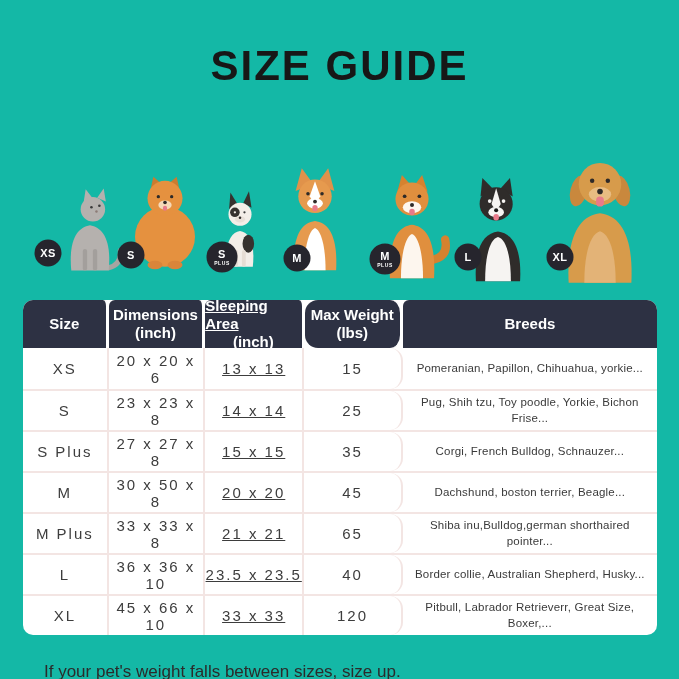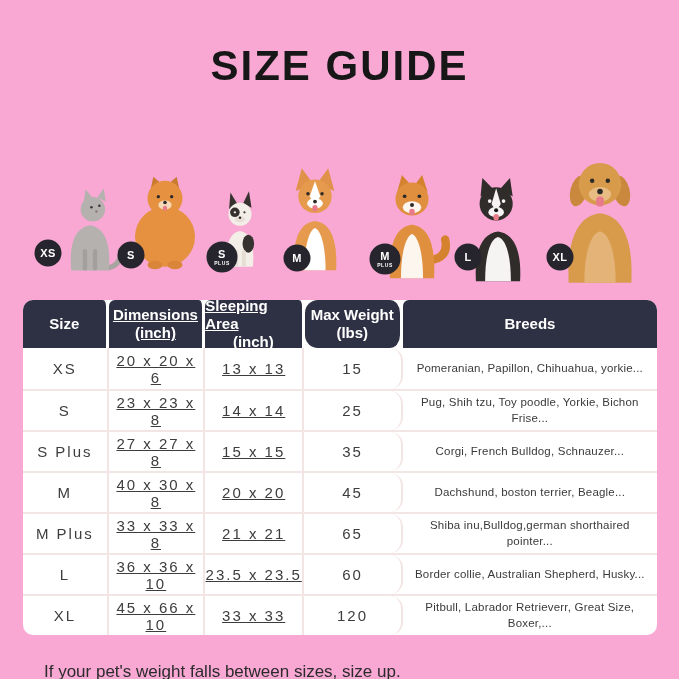--- a/index.html
+++ b/index.html
@@ -1,17 +1,17 @@
 <!DOCTYPE html>
 <html><head>
 <meta charset="utf-8">
 <style>
   html,body{margin:0;padding:0;}
   body{font-family:"Liberation Sans","DejaVu Sans",sans-serif;}
-  .canvas{position:relative;width:679px;height:679px;background:#f9a8d4;overflow:hidden;}
+  .canvas{position:relative;width:679px;height:679px;background:#14b8a6;overflow:hidden;}
 
   
   .title{position:absolute;top:42px;left:0;width:679px;margin:0;text-align:center;
          font-size:42px;font-weight:700;letter-spacing:2px;color:#171717;}
 
   
   .pets-row{position:absolute;top:130px;left:0;width:679px;height:160px;}
   .pet{position:absolute;}
   .pet svg{width:100%;height:100%;display:block;}
 
@@ -33,21 +33,21 @@
       border-right:3px solid #ffffff;border-radius:6px 6px 0 0;}
   .th:last-child{border-right:none;}
   .th.first{border-top-left-radius:10px;}
   .th.last{border-top-right-radius:10px;}
   .th .l2:empty{display:none;}
   .tr{display:flex;height:41px;border-top:2px solid #f3e5e3;box-sizing:border-box;}
   .tr:first-child{border-top:none;}
   .td{box-sizing:border-box;display:flex;align-items:center;justify-content:center;text-align:center;
       border-right:2px solid #f3e5e3;color:#3d3d3d;}
   .td:last-child{border-right:none;}
-  .c1{width:88px;}.c2{width:99px;text-decoration:underline;}.c3{width:102px;text-decoration:underline;}.c4{width:101px;border-radius:13px;}.c5{width:261px;}
+  .c1{width:88px;}.c2{width:99px;}.c3{width:102px;text-decoration:underline;}.c4{width:101px;border-radius:13px;}.c5{width:261px;}
   .td.c1,.td.c2,.td.c3,.td.c4{font-size:15px;letter-spacing:2px;}
   .td.c5{font-size:11.5px;letter-spacing:.2px;line-height:1.35;padding:12px 8px;color:#3a3a3a;}
 
   
   .footer-note{position:absolute;left:28px;top:646px;margin:16px;font-size:17px;color:#2b2b2b;}
 </style>
 </head>
 <body>
 
 <div class="canvas">
@@ -238,37 +238,37 @@
       </div>
       <div class="tr">
         <div class="td c1">S Plus</div>
         <div class="td c2">27 x 27 x 8</div>
         <div class="td c3">15 x 15</div>
         <div class="td c4">35</div>
         <div class="td c5">Corgi, French Bulldog, Schnauzer...</div>
       </div>
       <div class="tr">
         <div class="td c1">M</div>
-        <div class="td c2">40 x 30 x 8</div>
+        <div class="td c2">30 x 50 x 8</div>
         <div class="td c3">20 x 20</div>
         <div class="td c4">45</div>
         <div class="td c5">Dachshund, boston terrier, Beagle...</div>
       </div>
       <div class="tr">
         <div class="td c1">M Plus</div>
         <div class="td c2">33 x 33 x 8</div>
         <div class="td c3">21 x 21</div>
         <div class="td c4">65</div>
         <div class="td c5">Shiba inu,Bulldog,german shorthaired pointer...</div>
       </div>
       <div class="tr">
         <div class="td c1">L</div>
         <div class="td c2">36 x 36 x 10</div>
         <div class="td c3">23.5 x 23.5</div>
-        <div class="td c4">60</div>
+        <div class="td c4">40</div>
         <div class="td c5">Border collie, Australian Shepherd, Husky...</div>
       </div>
       <div class="tr">
         <div class="td c1">XL</div>
         <div class="td c2">45 x 66 x 10</div>
         <div class="td c3">33 x 33</div>
         <div class="td c4">120</div>
         <div class="td c5">Pitbull, Labrador Retrieverr, Great Size, Boxer,...</div>
       </div>
     </div>

